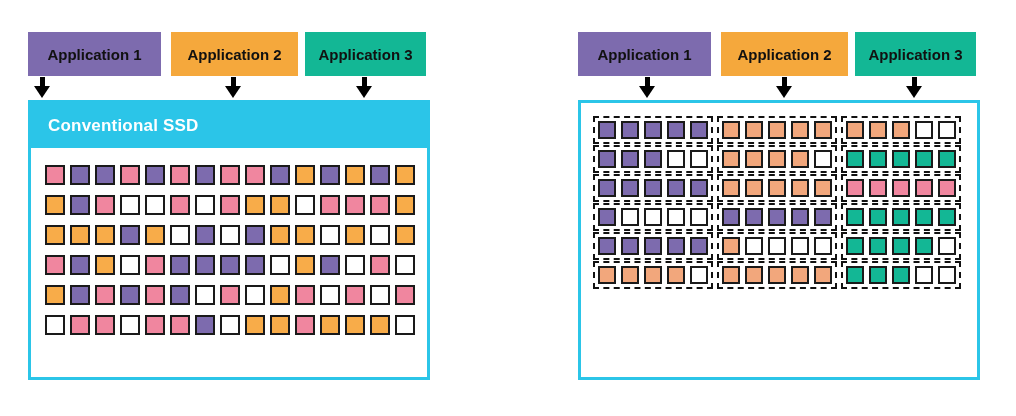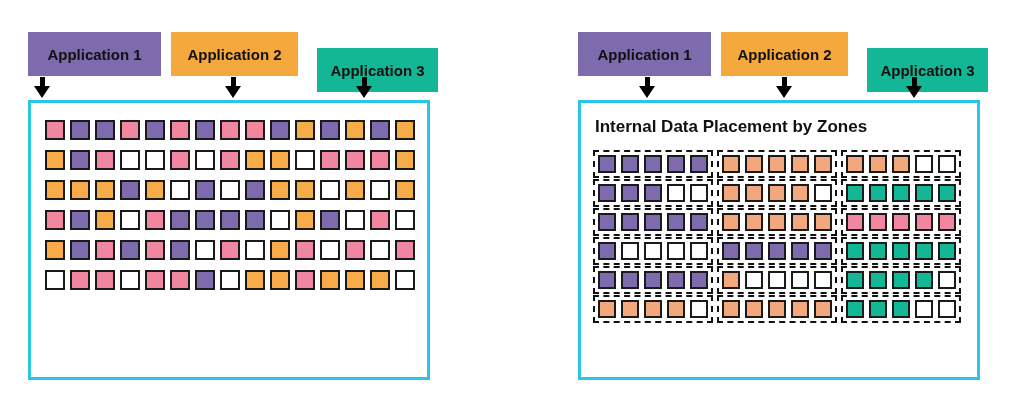--- a/index.html
+++ b/index.html
@@ -12,21 +12,21 @@
   .panel-left  { left:28px; }
   .panel-right { left:578px; }
 
   .app-box {
     position:absolute; top:32px; height:44px;
     display:flex; align-items:center; justify-content:center;
     font-weight:bold; font-size:15px; color:#111;
   }
   .app-1 { left:0;     width:133px; }
   .app-2 { left:143px; width:127px; }
-  .app-3 { left:289px; width:121px;margin-top:16px; }
+  .app-3 { left:277px; width:121px; }
 
   .arrow { position:absolute; top:77px; width:16px; height:22px; }
   .arrow .stem { width:5px; height:9px; background:#000; margin:0 auto; }
   .arrow .head {
     width:0; height:0; margin:0 auto;
     border-left:8px solid transparent; border-right:8px solid transparent;
     border-top:12px solid #000;
   }
   .panel-left  .arrow-1 { left:6px; }
   .panel-left  .arrow-2 { left:197px; }
@@ -87,20 +87,23 @@
   <div class="arrow arrow-2">
     <div class="stem"></div>
       <div class="head"></div>
   </div>
   <div class="arrow arrow-3">
     <div class="stem"></div>
       <div class="head"></div>
   </div>
 
   <div class="ssd-box">
+    <div class="ssd-header">
+      <span>Conventional SSD</span>
+    </div>
     <div class="flat-grid">
         <div class="sq" style="background: var(--pink);"></div>
         <div class="sq" style="background: var(--purple);"></div>
         <div class="sq" style="background: var(--purple);"></div>
         <div class="sq" style="background: var(--pink);"></div>
         <div class="sq" style="background: var(--purple);"></div>
         <div class="sq" style="background: var(--pink);"></div>
         <div class="sq" style="background: var(--purple);"></div>
         <div class="sq" style="background: var(--pink);"></div>
         <div class="sq" style="background: var(--pink);"></div>
@@ -207,21 +210,20 @@
   <div class="arrow arrow-2">
     <div class="stem"></div>
       <div class="head"></div>
   </div>
   <div class="arrow arrow-3">
     <div class="stem"></div>
       <div class="head"></div>
   </div>
 
   <div class="ssd-box">
-    <div class="placement-title">Internal Data Placement by Zones</div>
     <div class="zone-grid">
         <div class="zone-row">
           <div class="zone">
             <div class="sq sq-sm" style="background: var(--purple);"></div>
             <div class="sq sq-sm" style="background: var(--purple);"></div>
             <div class="sq sq-sm" style="background: var(--purple);"></div>
             <div class="sq sq-sm" style="background: var(--purple);"></div>
             <div class="sq sq-sm" style="background: var(--purple);"></div>
           </div>
           <div class="zone">

